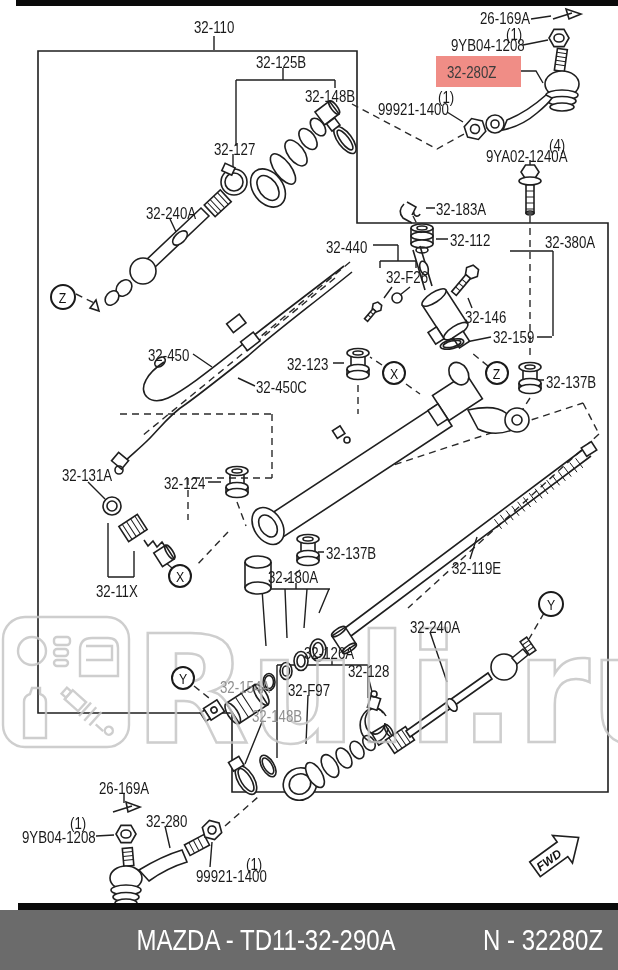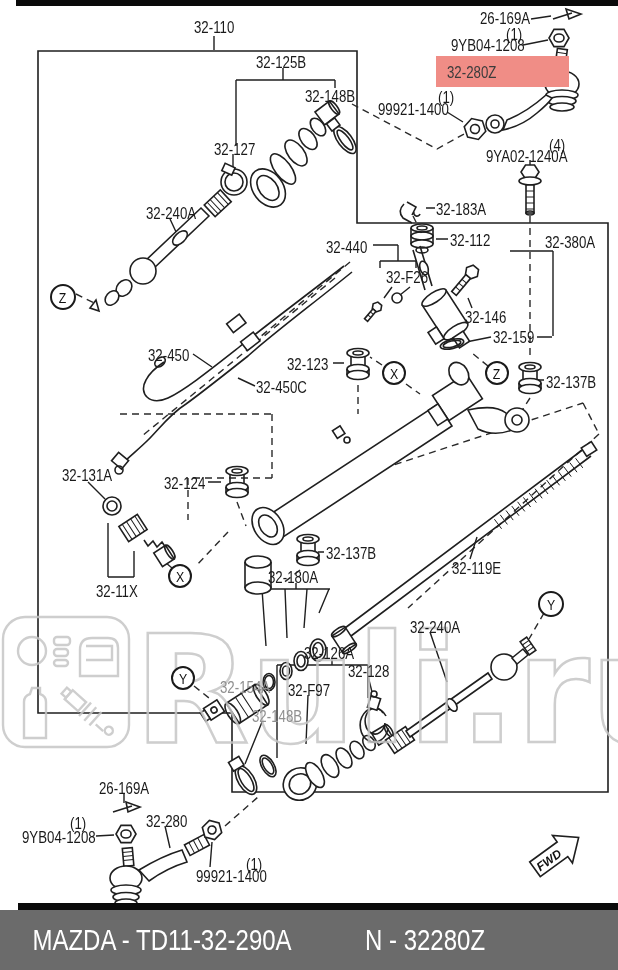--- a/index.html
+++ b/index.html
@@ -5,27 +5,27 @@
   html,body{margin:0;padding:0;background:#fff;}
   #stage{position:relative;width:618px;height:970px;background:#ffffff;overflow:hidden;
          font-family:"Liberation Sans",sans-serif;}
   #art{position:absolute;left:0;top:0;width:618px;height:970px;}
   .plabel{position:absolute;font:17px/17px "Liberation Sans",sans-serif;color:#1a1a1a;
           transform:scaleX(0.78);transform-origin:left top;white-space:nowrap;}
   .plabel.muted{color:#8f8f8f;}
   .pcircle{position:absolute;box-sizing:border-box;border:2px solid #1a1a1a;border-radius:50%;
            background:#fff;display:flex;align-items:center;justify-content:center;}
   .pcircle span{font:15px "Liberation Sans",sans-serif;color:#111;transform:scaleX(0.82);}
-  #hl-box{position:absolute;left:436px;top:56px;width:85px;height:31px;background:#f08d86;padding-left:48px;}
+  #hl-box{position:absolute;left:436px;top:56px;width:85px;height:31px;background:#f08d86;}
   #hl-box span{position:absolute;left:11px;top:8px;font:17px/17px "Liberation Sans",sans-serif;
                color:#3c3c3c;transform:scaleX(0.78);transform-origin:left top;white-space:nowrap;}
   #topstrip{position:absolute;left:16px;top:0;width:602px;height:6px;background:#0a0a0a;}
   #footer-black{position:absolute;left:18px;top:903px;width:600px;height:7px;background:#0a0a0a;}
   #footer{position:absolute;left:0;top:910px;width:618px;height:60px;background:#6b6b6b;
-          display:flex;align-items:center;justify-content:flex-start;gap:26px;}
+          display:flex;align-items:center;justify-content:flex-end;gap:40px;}
   #footer span{font:30px "Liberation Sans",sans-serif;color:#ffffff;transform:scaleX(0.8);white-space:nowrap;}
   svg .ln{stroke:#1f1f1f;stroke-width:1.6;fill:none;}
   svg .lnf{stroke:#1f1f1f;stroke-width:1.6;fill:#ffffff;}
   svg .lead{stroke:#1f1f1f;stroke-width:1.4;fill:none;}
   svg .dash{stroke:#2a2a2a;stroke-width:1.4;fill:none;stroke-dasharray:7 5;}
   svg .thin{stroke:#1f1f1f;stroke-width:1;fill:none;}
   svg .wm{stroke:#c6c6c6;stroke-width:2.4;fill:none;opacity:.85;}
 </style>
 </head>
 <body>

